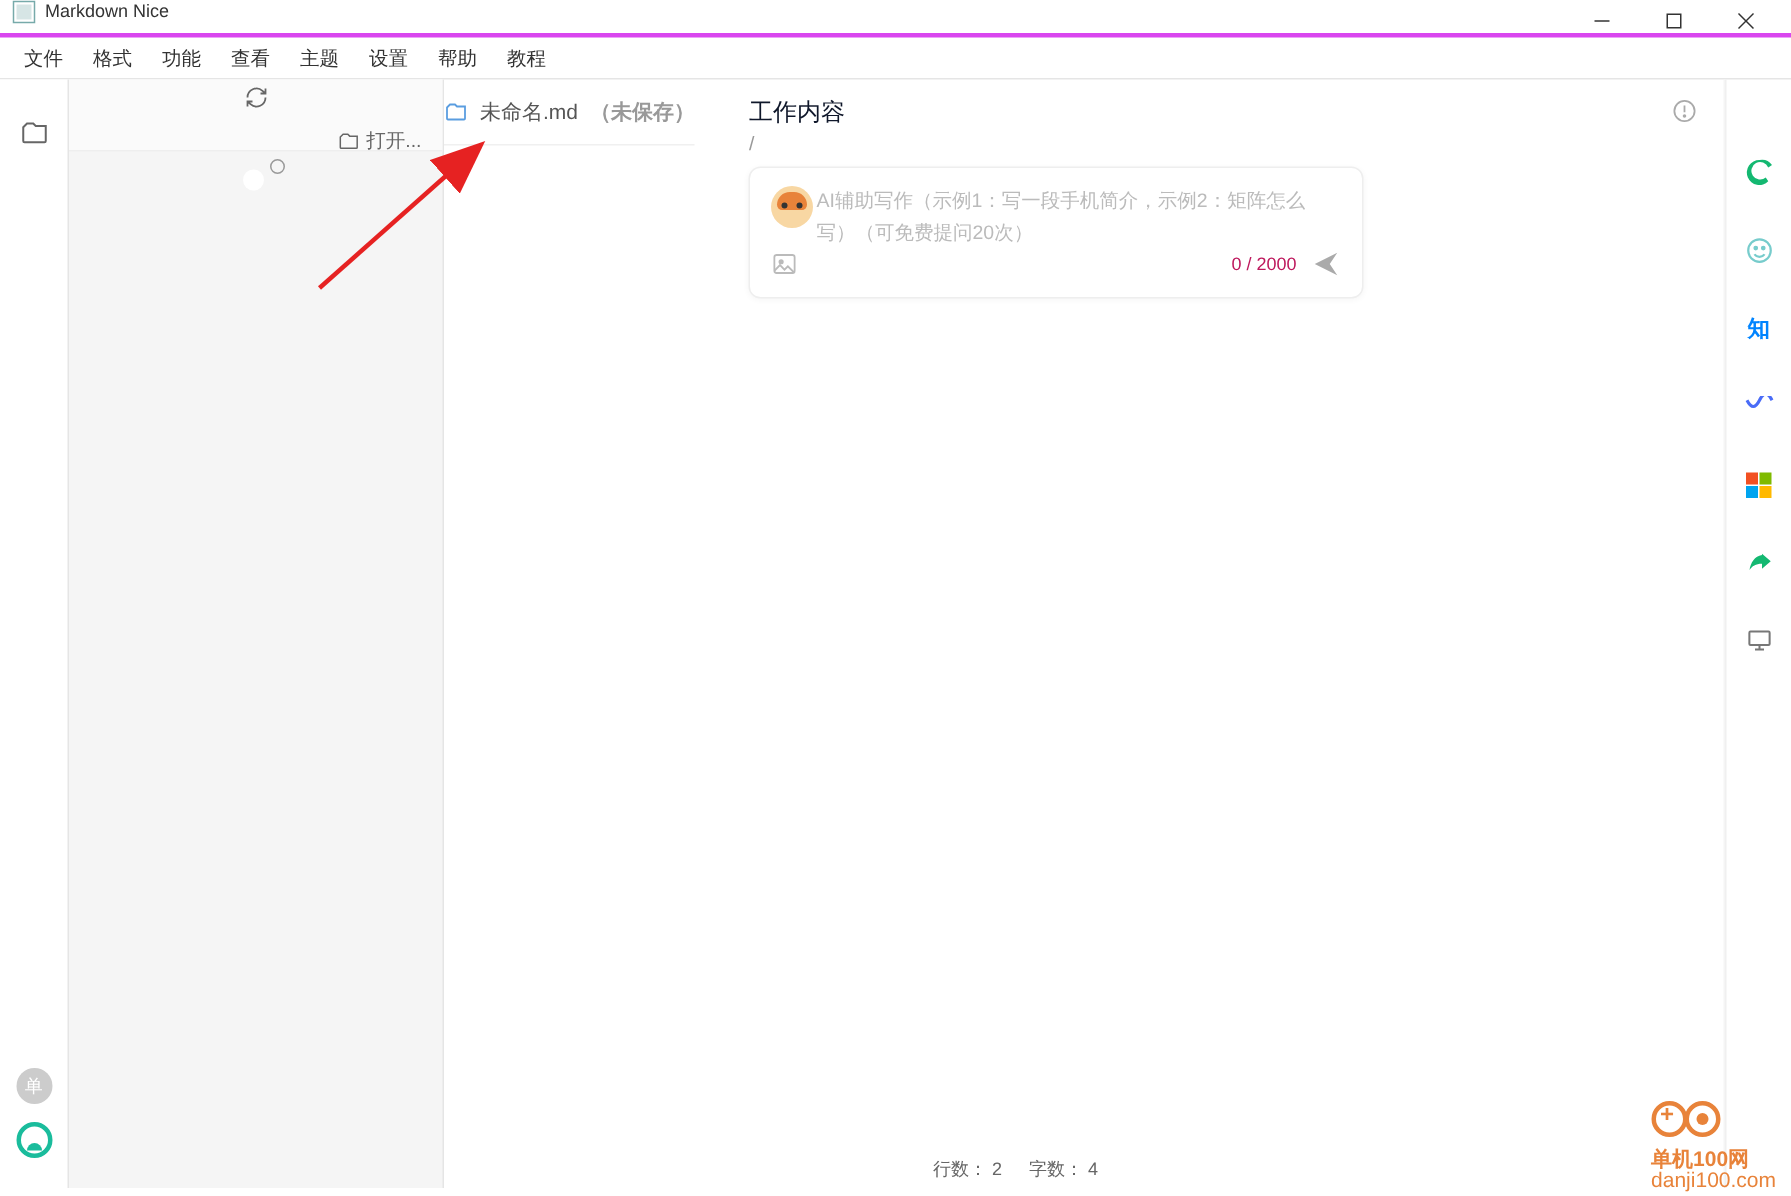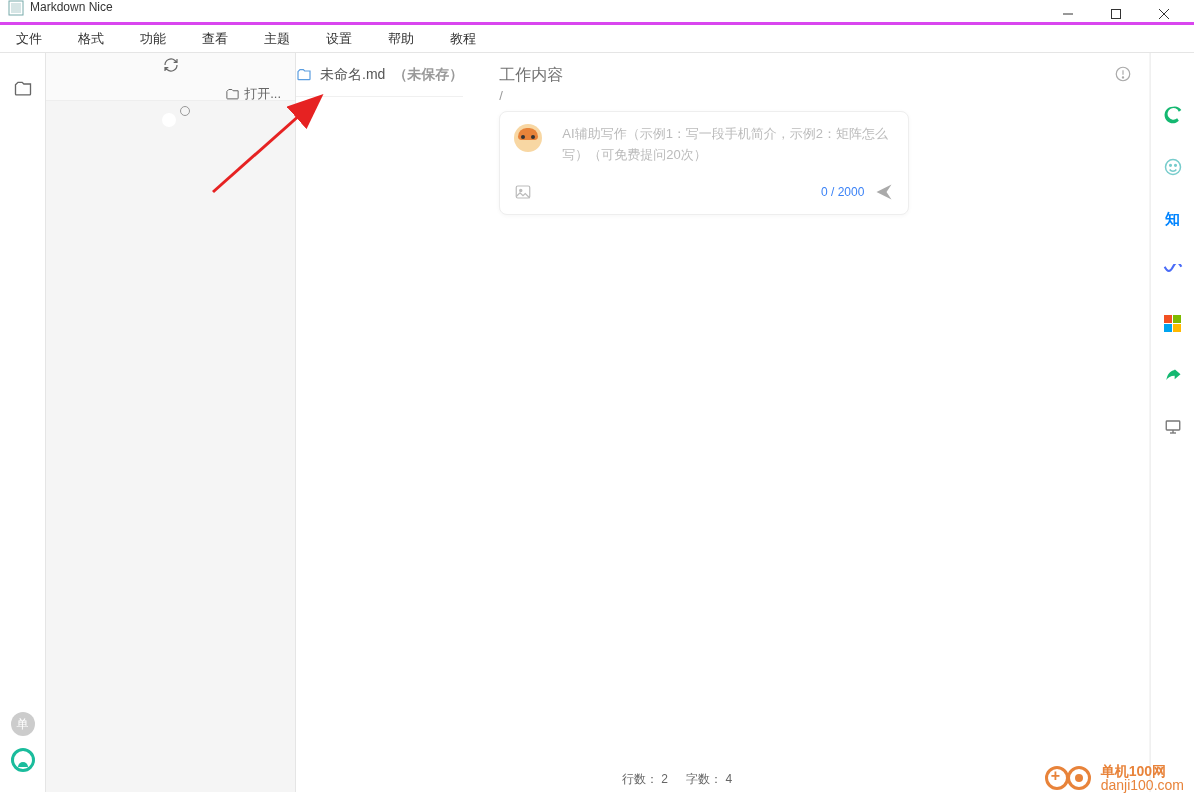--- a/index.html
+++ b/index.html
@@ -42,21 +42,20 @@
 
     
     .menubar {
       height: 28px;
       display: flex;
       align-items: center;
       padding: 0 6px;
       font-size: 13px;
       color: #333;
       border-bottom: 1px solid #e5e5e5;
-      gap: 16px;
     }
     .menubar-item {
       padding: 4px 10px;
       cursor: pointer;
     }
 
     
     .content {
       display: flex;
       height: calc(100% - 30px - 28px);
@@ -191,41 +190,41 @@
       overflow: hidden;
     }
     .editor-col {
       flex: 1;
       padding: 12px 20px 0 36px;
       position: relative;
       border-right: 1px solid #f5f5f5;
     }
     .editor-title {
       font-size: 16px;
-      color: #737373;
+      color: #0f172a;
       margin-bottom: 2px;
     }
     .editor-slash {
       font-size: 13px;
       color: #999;
       margin-bottom: 8px;
     }
 
     .ai-card {
       background: #fff;
       border: 1px solid #eee;
       border-radius: 8px;
       padding: 12px 14px;
       box-shadow: 0 1px 4px rgba(0,0,0,0.04);
       width: 410px;
     }
     .ai-card-top {
       display: flex;
-      gap: 20px;
-      margin-bottom: 16px;
+      gap: 2px;
+      margin-bottom: 0;
     }
     .ai-avatar {
       width: 28px; height: 28px;
       border-radius: 50%;
       background: #f8d7a3;
       flex-shrink: 0;
       position: relative;
       overflow: hidden;
     }
     .ai-avatar::before {
@@ -250,21 +249,21 @@
       font-size: 13px;
       line-height: 1.6;
     }
     .ai-card-bottom {
       display: flex;
       align-items: center;
       justify-content: space-between;
     }
     .image-icon { color: #bbb; }
     .ai-counter {
-      color: #3b82f6; font-size: 12px;
+      color: #be185d; font-size: 12px;
       display: flex; align-items: center; gap: 10px;
     }
     .send-icon { color: #aaa; font-size: 18px; }
 
     .preview-col {
       flex: 1;
       padding: 60px 26px 0 26px;
       font-size: 14px;
     }
     .preview-title { font-size: 15px; color: #333; }
@@ -322,23 +321,23 @@
       position: absolute;
       left: 205px; top: 72px;
       pointer-events: none;
     }
 
     
     .watermark {
       position: absolute;
       right: 10px; bottom: 4px;
       display: flex;
-      align-items: center;
       gap: 4px;
       pointer-events: none;
+      flex-direction: column;
     }
     .wm-logo {
       position: relative;
       width: 52px; height: 30px;
     }
     .wm-circle {
       position: absolute;
       width: 24px; height: 24px;
       border: 3px solid #e8833a;
       border-radius: 50%;

